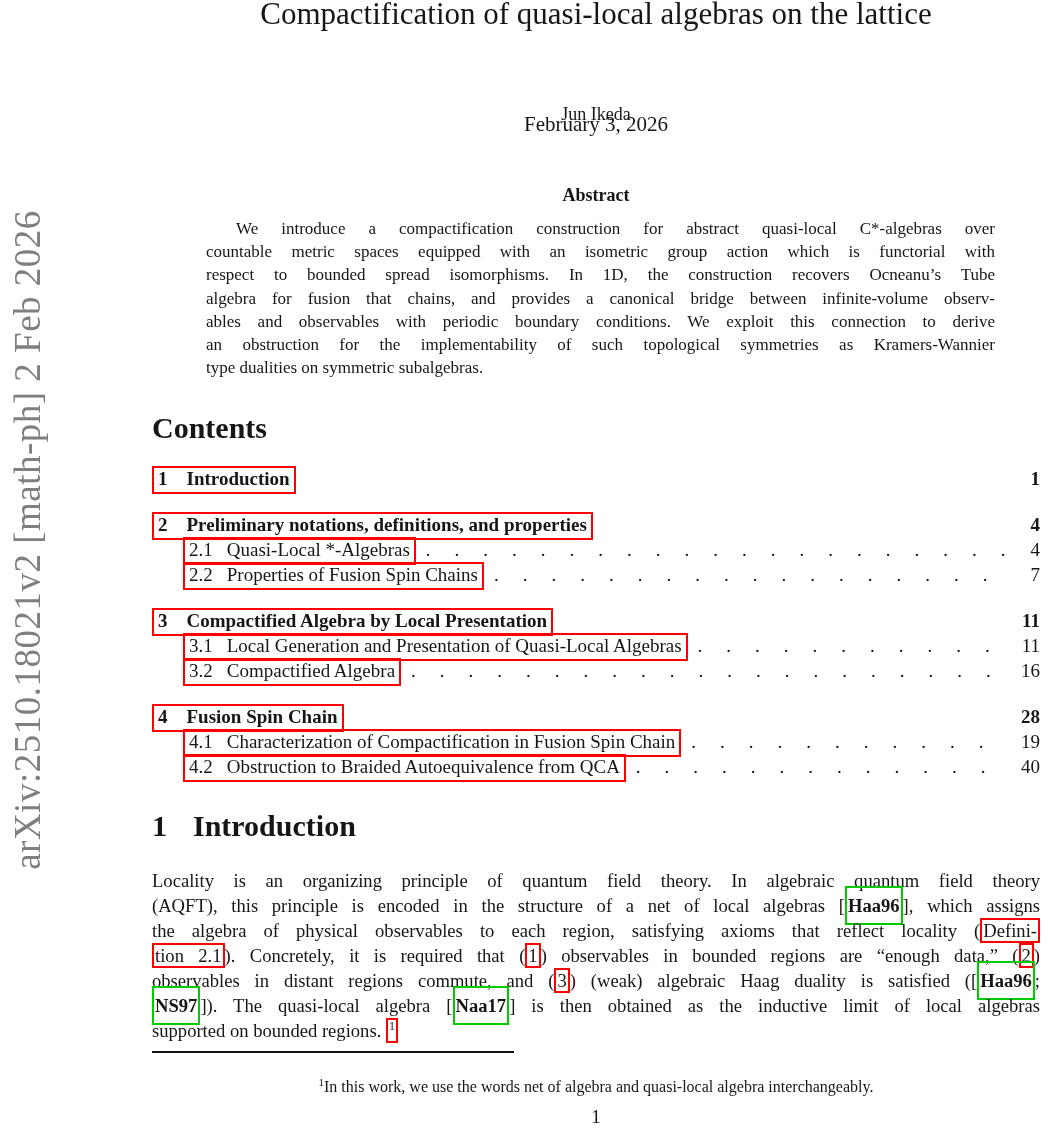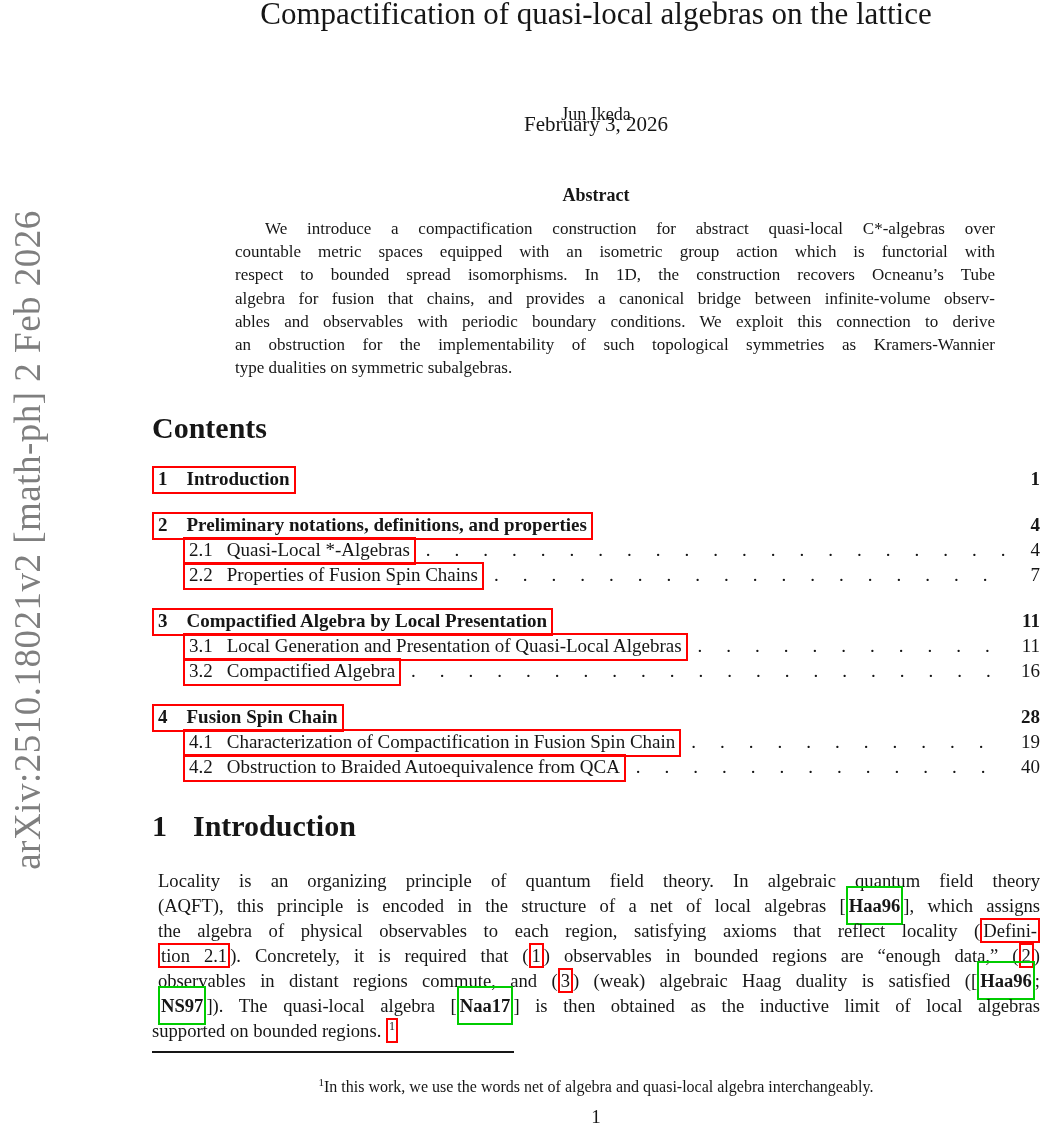--- a/index.html
+++ b/index.html
@@ -24,21 +24,21 @@
   }
 
   
   .title{top:-6px;left:152px;width:888px;text-align:center;font-size:31px;line-height:40px;}
   .author{top:60px;left:152px;width:888px;text-align:center;font-size:18px;line-height:28px;margin-top:40px;}
   .date{top:110px;left:152px;width:888px;text-align:center;font-size:21px;line-height:28px;}
 
   
   .abs-head{top:185px;left:152px;width:888px;text-align:center;font-weight:bold;font-size:18px;}
   .abs-body{top:217px;left:206px;width:789px;font-size:17px;line-height:23.2px;}
-  .abs-line{white-space:normal;margin-left:29px;}
+  .abs-line{white-space:normal;}
   .abs-line.just{text-align:justify;text-align-last:justify;}
   .abs-line:first-child{text-indent:30px;}
 
   
   .contents-head{top:408px;left:152px;font-size:30px;font-weight:bold;line-height:40px;}
   .toc{top:466px;left:152px;width:888px;font-size:19px;}
   .toc-group:not(:first-child){margin-top:21px;}
   .toc-row{display:flex;align-items:baseline;height:25px;}
   .toc-sec{font-weight:bold;}
   .tocbox{border:2px solid var(--red);padding:0 4px 2px 4px;white-space:nowrap;}
@@ -53,21 +53,21 @@
   .toc-page{min-width:30px;text-align:right;}
   .toc-page.sub{font-weight:normal;}
 
   
   .sec-head{top:806px;left:152px;font-size:30px;font-weight:bold;line-height:40px;}
   .sec-num{margin-right:26px;}
 
   
   .para{top:868px;left:152px;width:888px;font-size:18.6px;line-height:25px;}
   .para-line{white-space:normal;}
-  .para-line.just{text-align:justify;text-align-last:justify;margin-left:6px;}
+  .para-line.just{text-align:justify;text-align-last:justify;}
   .box-red{border:2px solid var(--red);padding:0 1px;}
   .box-green{border:2px solid var(--green);padding:7px 1px;font-weight:bold;}
   .fnbox sup{font-size:12px;line-height:0;vertical-align:super;}
 
   
   .footnote-rule{top:1051px;left:152px;width:362px;border-top:2px solid var(--ink);height:0;}
   .footnote{top:1073px;left:152px;width:888px;font-size:16px;line-height:19px;text-align:center;}
   .footnote sup{font-size:11px;}
 
   .pagenum{top:1106px;left:152px;width:888px;text-align:center;font-size:19px;}

